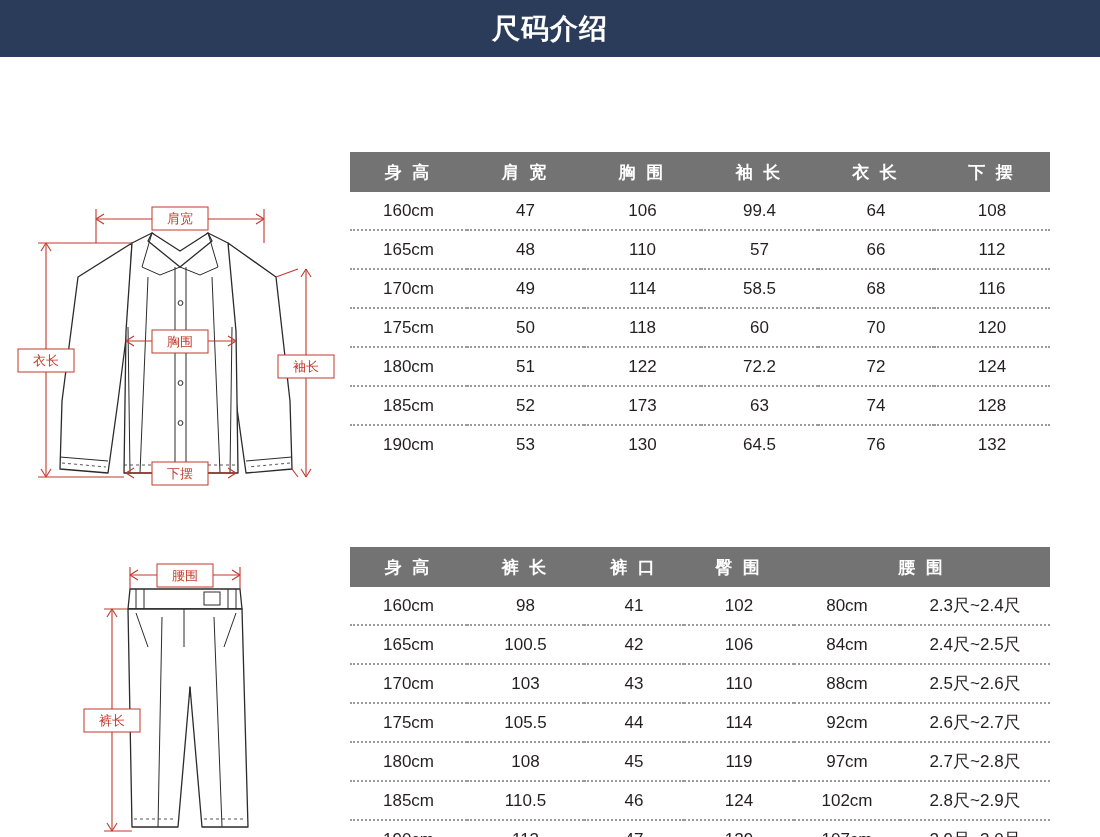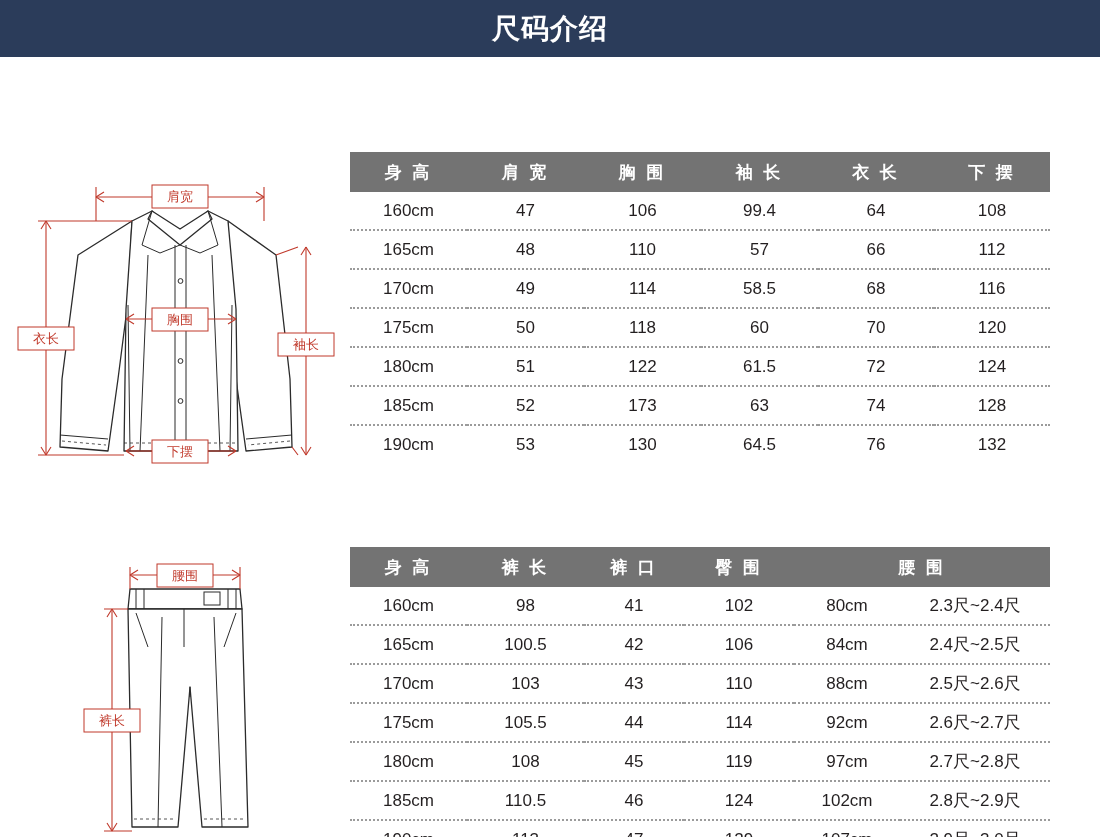--- a/index.html
+++ b/index.html
@@ -38,21 +38,21 @@
   }
   
   .page {
     position: relative;
     width: 1100px;
     height: 780px;
   }
   .block {
     position: absolute;
   }
-  .fig-top   { left: 0;   top: 12px;  width: 340px; height: 400px; }
+  .fig-top   { left: 0;   top: 34px;  width: 340px; height: 400px; }
   .tbl-top   { left: 350px; top: 95px; width: 700px; }
   .fig-bot   { left: 12px;   top: 440px; width: 340px; height: 340px; }
   .tbl-bot   { left: 350px; top: 490px; width: 700px; }
 
   
   table.size {
     border-collapse: collapse;
     width: 700px;
     table-layout: fixed;
   }
@@ -248,21 +248,21 @@
           <td>50</td>
           <td>118</td>
           <td>60</td>
           <td>70</td>
           <td>120</td>
         </tr>
         <tr>
           <td>180cm</td>
           <td>51</td>
           <td>122</td>
-          <td>61.5</td>
+          <td>72.2</td>
           <td>72</td>
           <td>124</td>
         </tr>
         <tr>
           <td>185cm</td>
           <td>52</td>
           <td>173</td>
           <td>63</td>
           <td>74</td>
           <td>128</td>

